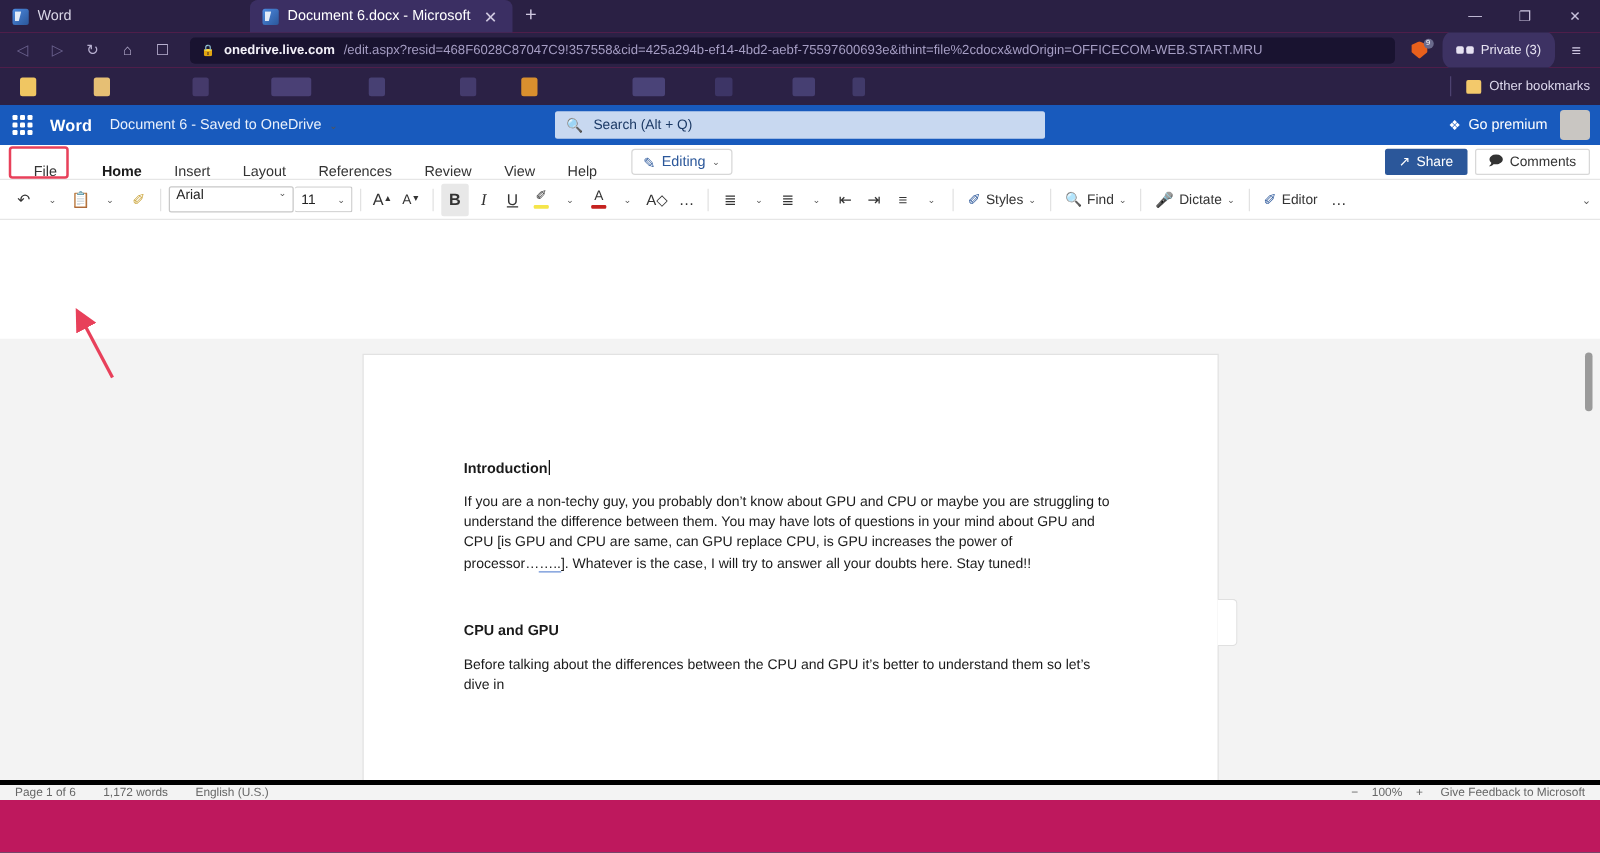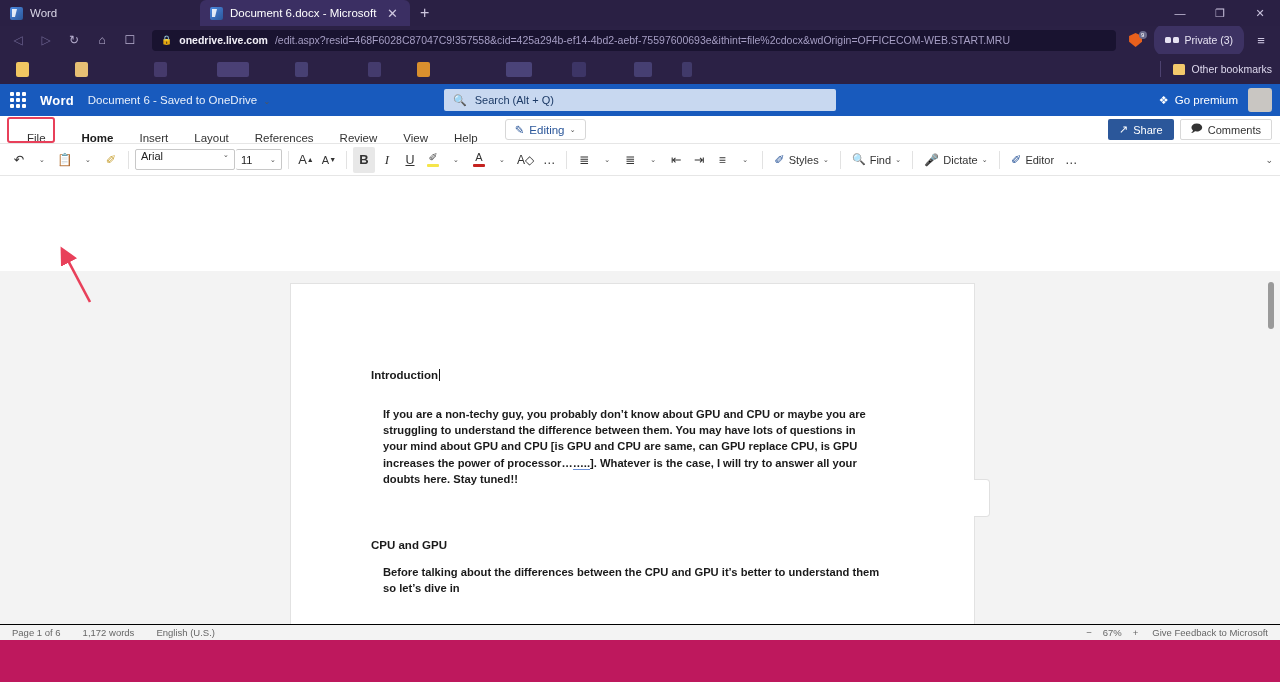--- a/index.html
+++ b/index.html
@@ -230,33 +230,32 @@
   }
   h1.doch .caret {
     display:inline-block; width:1px; height:12px; background:#111;
     vertical-align:-2px; margin-left:1px;
   }
   h2.doch2 {
     font-size:11.5px; font-weight:bold; color:#1a1a1a; margin:0 0 13px 0;
     font-family:"Liberation Sans",sans-serif;
   }
   p.docp {
-    font-size:11.2px; line-height:16.2px; color:#1a1a1a; margin:12px;
+    font-size:11.2px; line-height:16.2px; color:#1a1a1a; margin:0;
     font-family:"Liberation Sans",sans-serif;
-    font-weight:bold;
   }
   .spell { border-bottom:1.5px solid #6a8fd6; }
   .brain { color:#e79aa8; font-size:11px; }
   .sp-lg { height:40px; }
   .sp-md { height:28px; }
 
   
   .statusbar {
     position:absolute; left:0; bottom:0; width:1280px; height:16px;
-    background:#f3f3f3; border-top:1px solid #000000;
+    background:#f3f3f3; border-top:4px solid #000000;
     display:flex; align-items:center; padding:0 12px; gap:22px;
     font-size:9.5px; color:#666;
   }
   .status-right {
     position:absolute; right:12px; display:flex; align-items:center; gap:14px;
     font-size:9.5px; color:#666;
   }
   .zoomctl { display:flex; align-items:center; gap:11px; }
 </style>
 </head>
@@ -545,21 +544,21 @@
       <div class="vscroll"></div>
     </div>
 
     <div class="statusbar">
       <span>Page 1 of 6</span>
       <span>1,172 words</span>
       <span>English (U.S.)</span>
       <div class="status-right">
         <span class="zoomctl">
           <span>−</span>
-          <span>67%</span>
+          <span>100%</span>
           <span>+</span>
         </span>
         <span>Give Feedback to Microsoft</span>
       </div>
     </div>
 
   </div>
 </div>
 
 </body></html>

